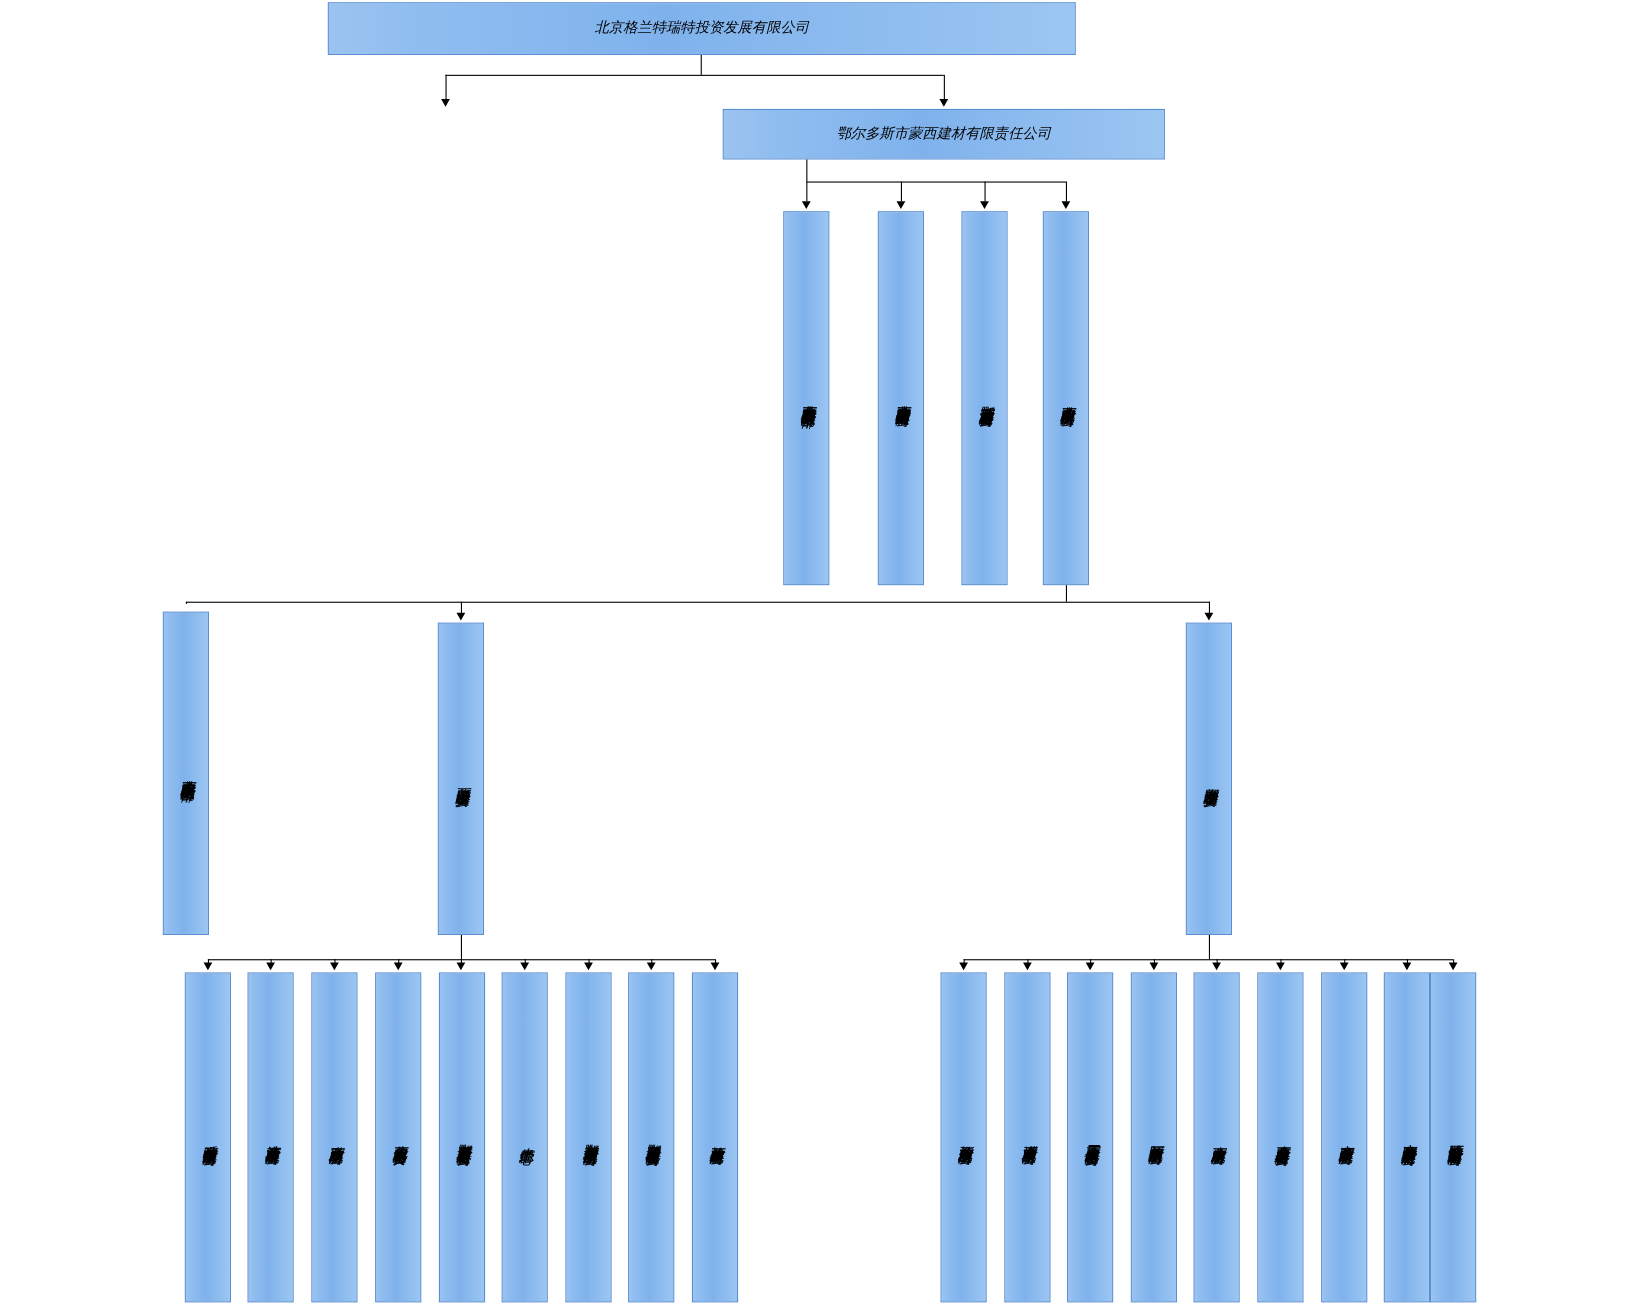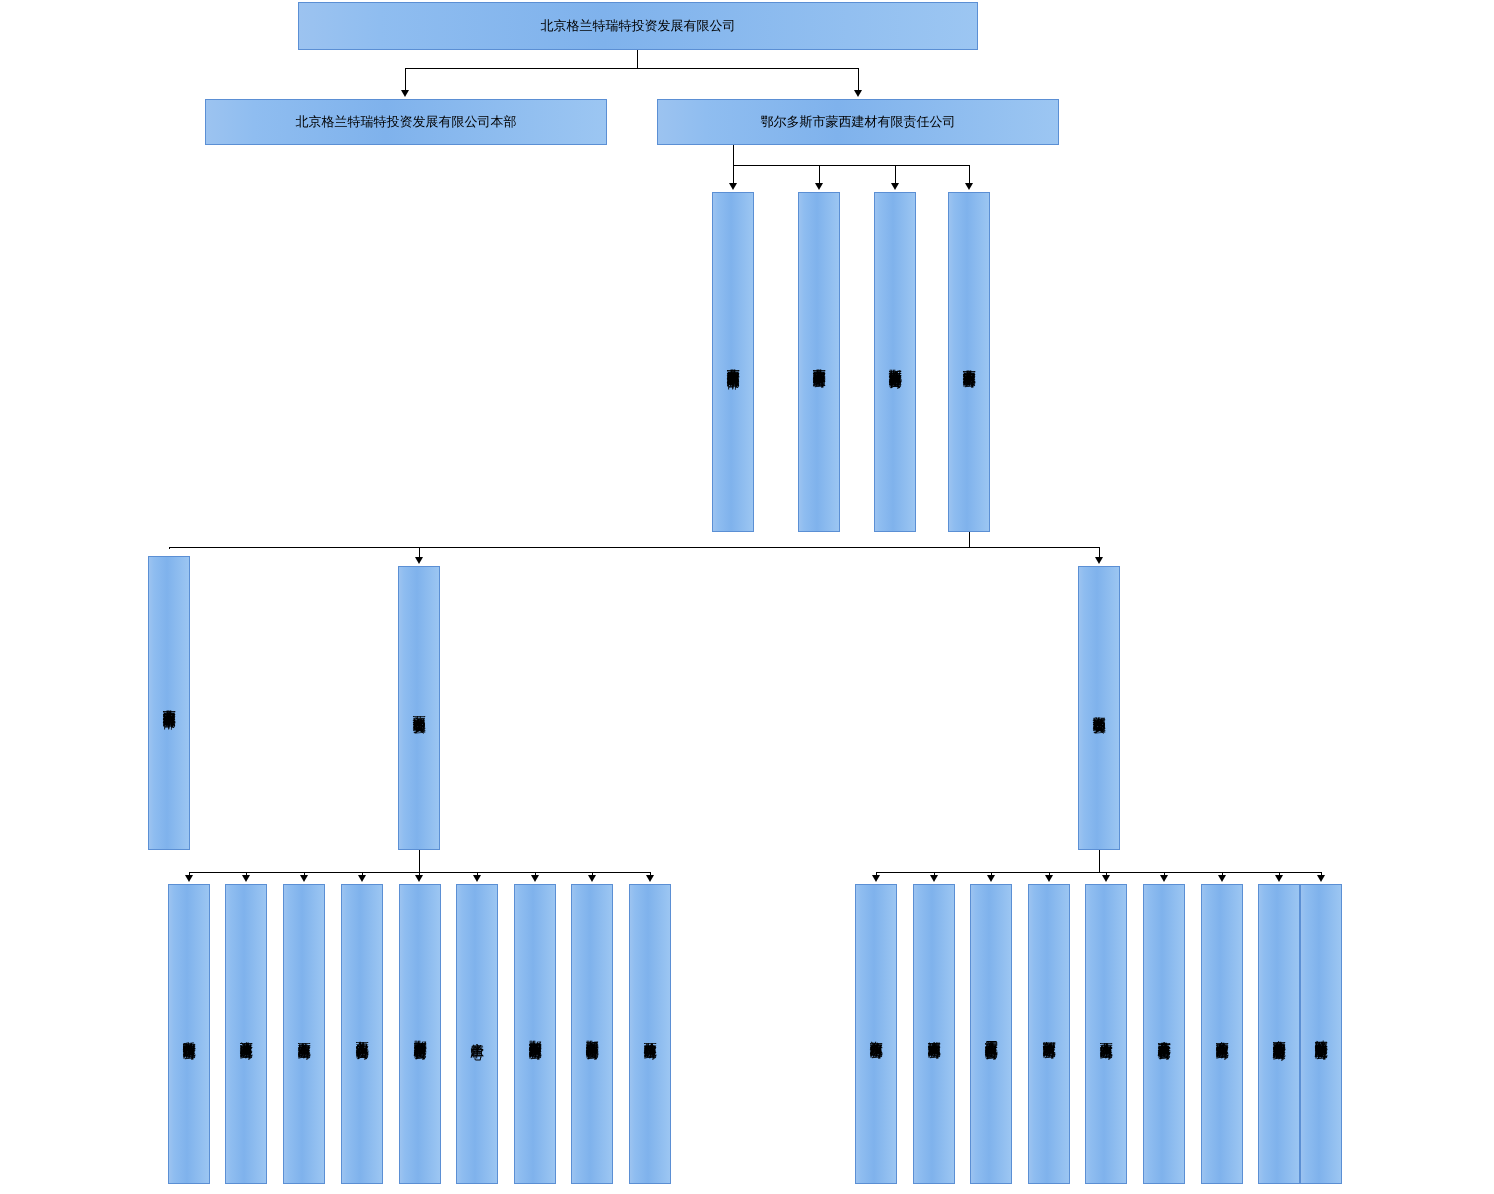--- a/index.html
+++ b/index.html
@@ -23,20 +23,21 @@
     background: linear-gradient(to right, #9cc3f0 0%, #8fbdf0 12%, #7fb2ec 45%, #9cc6f2 100%);
     border: 1px solid #5b8fd4;
     color: #000000;
     font-size: 13px;
     line-height: 1.18;
     display: flex;
     align-items: center;
     justify-content: center;
     text-align: left;
     overflow: hidden;
+    font-style: italic;
   }
   .node.horiz {
     padding: 2px 6px;
   }
   .node.vert {
     writing-mode: vertical-rl;
     text-orientation: upright;
     padding: 8px 2px;
     letter-spacing: 0.5px;
   }
@@ -62,23 +63,20 @@
 </style>
 </head>
 <body>
 
 <div id="canvas">
 
   <div class="node horiz" style="left:298px; top:2px; width:680px; height:48px;">
     <span>北京格兰特瑞特投资发展有限公司</span>
   </div>
 
-  <div class="node horiz" style="left:205px; top:99px; width:402px; height:46px;">
-    <span>北京格兰特瑞特投资发展有限公司本部</span>
-  </div>
 
   <div class="node horiz" style="left:657px; top:99px; width:402px; height:46px;">
     <span>鄂尔多斯市蒙西建材有限责任公司</span>
   </div>
 
   <div class="node vert" style="left:712px; top:192px; width:42px; height:340px;">
     <span>内蒙古蒙西高新技术集团有限公司本部</span>
   </div>
   <div class="node vert" style="left:798px; top:192px; width:42px; height:340px;">
     <span>内蒙古蒙西鄂尔多斯铝业有限公司</span>

